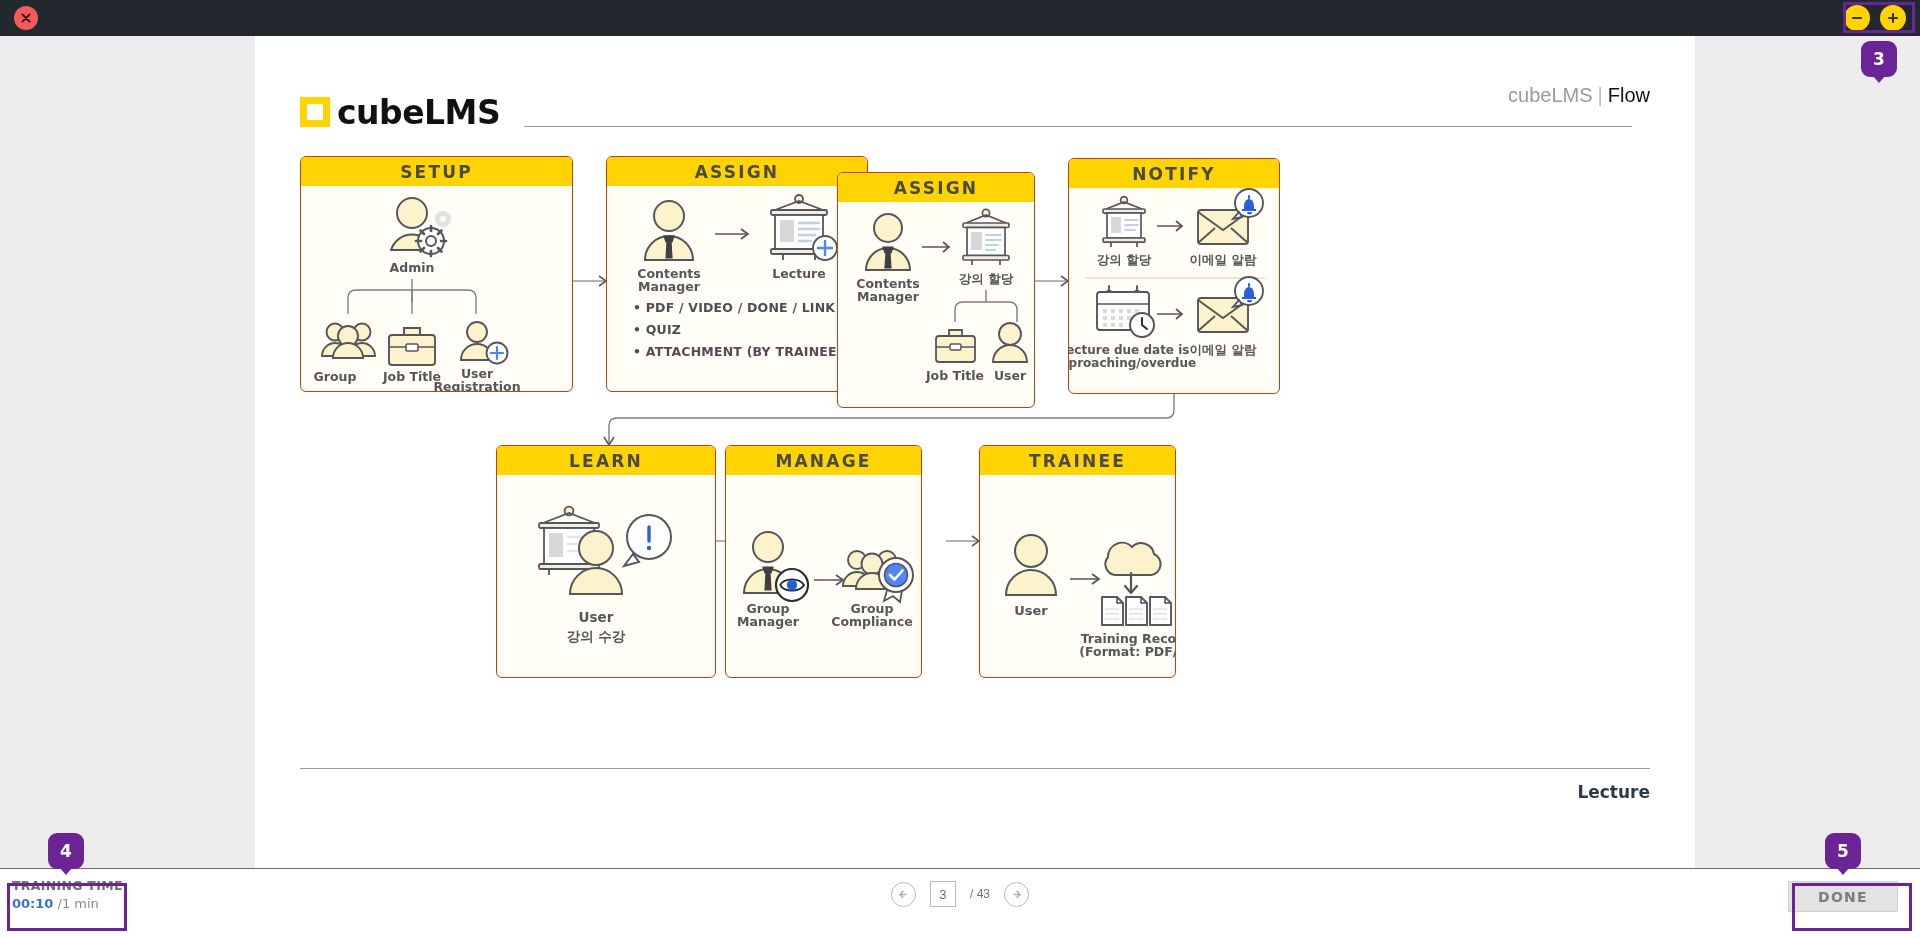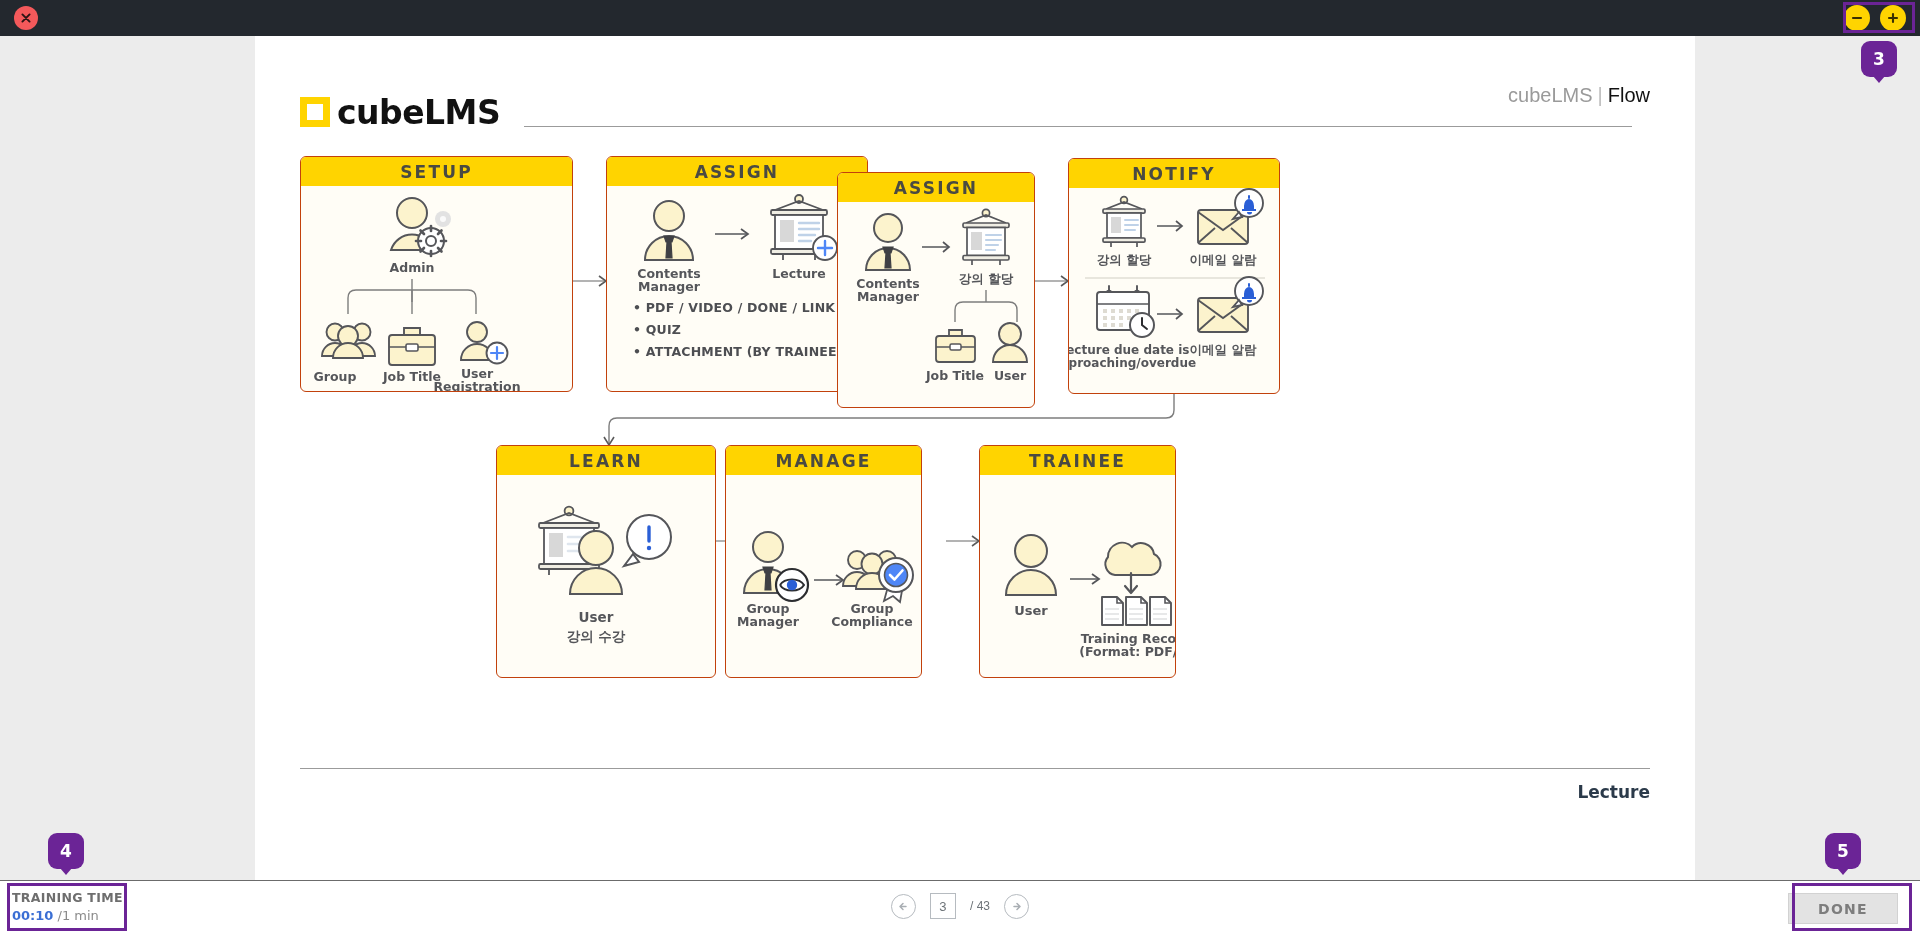--- a/index.html
+++ b/index.html
@@ -112,21 +112,21 @@
   }
   .foot-rule { height: 1px; background: #9b9b9b; }
   .foot-brand {
     margin-top: 13px; text-align: right;
     font-size: 17px; font-weight: 700; color: #2b3a4a;
     font-family: "DejaVu Sans", sans-serif;
   }
 
   
   .bottombar {
-    position: absolute; left: 0; bottom: 0; width: 1920px; height: 58px;
+    position: absolute; left: 0; bottom: 0; width: 1920px; height: 70px;
     background: #ffffff; border-top: 1px solid #6b6b6b;
   }
   .training-time {
     position: absolute; left: 12px; top: 8px;
     font-family: "DejaVu Sans", sans-serif;
     line-height: 1.45;
   }
   .tt-title { font-size: 12.5px; font-weight: 700; color: #6e6e6e; letter-spacing: 0.3px; }
   .tt-val { font-size: 13px; }
   .tt-val .cur { color: #3b6fd4; font-weight: 700; }

